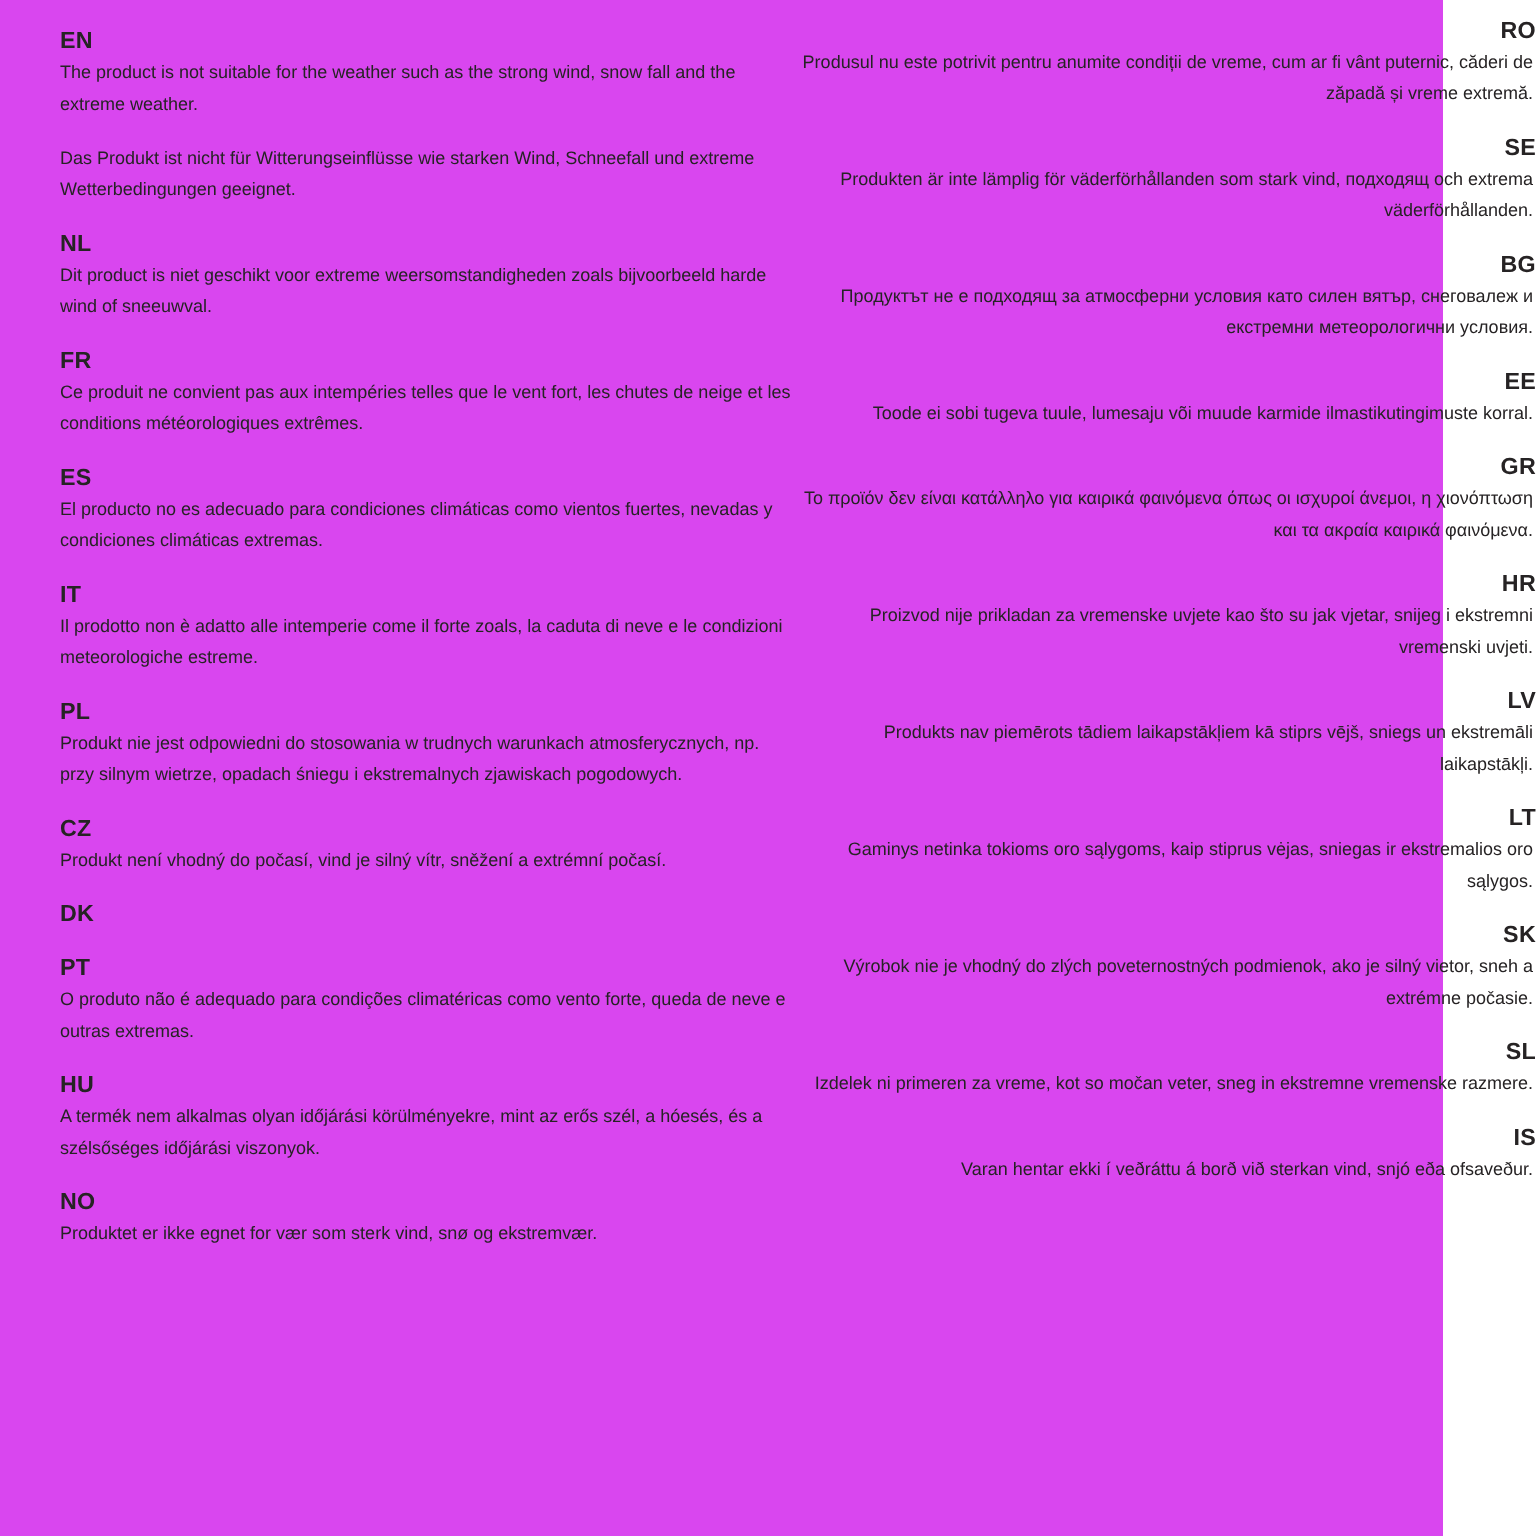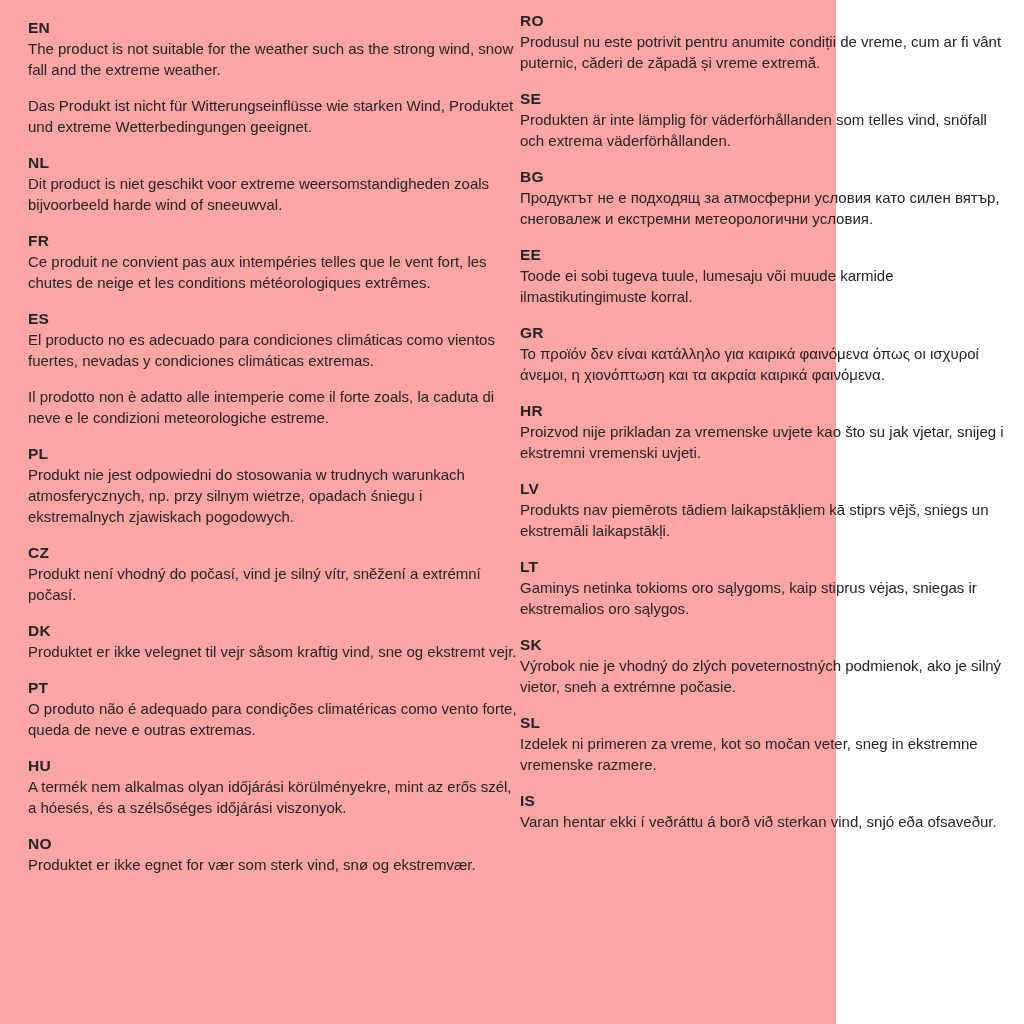--- a/index.html
+++ b/index.html
@@ -5,91 +5,92 @@
   html, body {
     margin: 0;
     padding: 0;
     background: #ffffff;
     width: 1024px;
     height: 1024px;
     overflow: hidden;
   }
   .page {
     box-sizing: border-box;
-    width: 836px;
+    width: 962px;
     height: 1024px;
-    padding: 17px 6px 0 28px;
+    padding: 17px 6px 0 40px;
     display: flex;
     font-family: "Liberation Sans", sans-serif;
     color: #262324;
-    background: #fca5a5;
+    background: #d946ef;
   }
   .col {
     width: 492px;
     flex: 0 0 492px;
   }
   .col-right {
     margin-top: -7px;
+    text-align: right;
   }
   .lang-block {
     margin-bottom: 15px;
   }
   .lang-code {
     font-size: 15.5px;
     font-weight: bold;
     line-height: 21px;
     margin: 0;
     letter-spacing: 0.2px;
   }
   .lang-text {
-    font-size: 15px;
+    font-size: 12px;
     line-height: 21px;
     margin: 0;
     padding-right: 2px;
   }
 </style>
 </head>
 <body>
 
 <div class="page">
 
   <div class="col col-left">
     <section class="lang-block">
       <h2 class="lang-code">EN</h2>
       <p class="lang-text">The product is not suitable for the weather such as the strong wind, snow fall and the extreme weather.</p>
     </section>
     <section class="lang-block">
-      <p class="lang-text">Das Produkt ist nicht für Witterungseinflüsse wie starken Wind, Produktet und extreme Wetterbedingungen geeignet.</p>
+      <p class="lang-text">Das Produkt ist nicht für Witterungseinflüsse wie starken Wind, Schneefall und extreme Wetterbedingungen geeignet.</p>
     </section>
     <section class="lang-block">
       <h2 class="lang-code">NL</h2>
       <p class="lang-text">Dit product is niet geschikt voor extreme weersomstandigheden zoals bijvoorbeeld harde wind of sneeuwval.</p>
     </section>
     <section class="lang-block">
       <h2 class="lang-code">FR</h2>
       <p class="lang-text">Ce produit ne convient pas aux intempéries telles que le vent fort, les chutes de neige et les conditions météorologiques extrêmes.</p>
     </section>
     <section class="lang-block">
       <h2 class="lang-code">ES</h2>
       <p class="lang-text">El producto no es adecuado para condiciones climáticas como vientos fuertes, nevadas y condiciones climáticas extremas.</p>
     </section>
     <section class="lang-block">
+      <h2 class="lang-code">IT</h2>
       <p class="lang-text">Il prodotto non è adatto alle intemperie come il forte zoals, la caduta di neve e le condizioni meteorologiche estreme.</p>
     </section>
     <section class="lang-block">
       <h2 class="lang-code">PL</h2>
       <p class="lang-text">Produkt nie jest odpowiedni do stosowania w trudnych warunkach atmosferycznych, np. przy silnym wietrze, opadach śniegu i ekstremalnych zjawiskach pogodowych.</p>
     </section>
     <section class="lang-block">
       <h2 class="lang-code">CZ</h2>
       <p class="lang-text">Produkt není vhodný do počasí, vind je silný vítr, sněžení a extrémní počasí.</p>
     </section>
     <section class="lang-block">
       <h2 class="lang-code">DK</h2>
-      <p class="lang-text">Produktet er ikke velegnet til vejr såsom kraftig vind, sne og ekstremt vejr.</p>
     </section>
     <section class="lang-block">
       <h2 class="lang-code">PT</h2>
       <p class="lang-text">O produto não é adequado para condições climatéricas como vento forte, queda de neve e outras extremas.</p>
     </section>
     <section class="lang-block">
       <h2 class="lang-code">HU</h2>
       <p class="lang-text">A termék nem alkalmas olyan időjárási körülményekre, mint az erős szél, a hóesés, és a szélsőséges időjárási viszonyok.</p>
     </section>
     <section class="lang-block">
@@ -98,21 +99,21 @@
     </section>
   </div>
 
   <div class="col col-right">
     <section class="lang-block">
       <h2 class="lang-code">RO</h2>
       <p class="lang-text">Produsul nu este potrivit pentru anumite condiții de vreme, cum ar fi vânt puternic, căderi de zăpadă și vreme extremă.</p>
     </section>
     <section class="lang-block">
       <h2 class="lang-code">SE</h2>
-      <p class="lang-text">Produkten är inte lämplig för väderförhållanden som telles vind, snöfall och extrema väderförhållanden.</p>
+      <p class="lang-text">Produkten är inte lämplig för väderförhållanden som stark vind, подходящ och extrema väderförhållanden.</p>
     </section>
     <section class="lang-block">
       <h2 class="lang-code">BG</h2>
       <p class="lang-text">Продуктът не е подходящ за атмосферни условия като силен вятър, снеговалеж и екстремни метеорологични условия.</p>
     </section>
     <section class="lang-block">
       <h2 class="lang-code">EE</h2>
       <p class="lang-text">Toode ei sobi tugeva tuule, lumesaju või muude karmide ilmastikutingimuste korral.</p>
     </section>
     <section class="lang-block">

